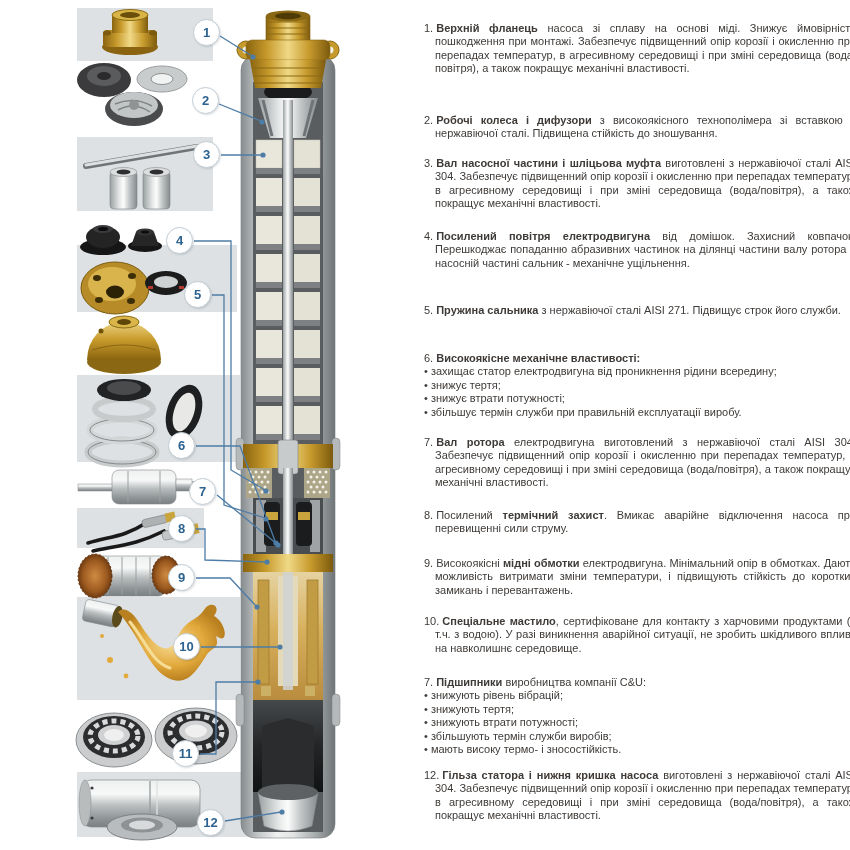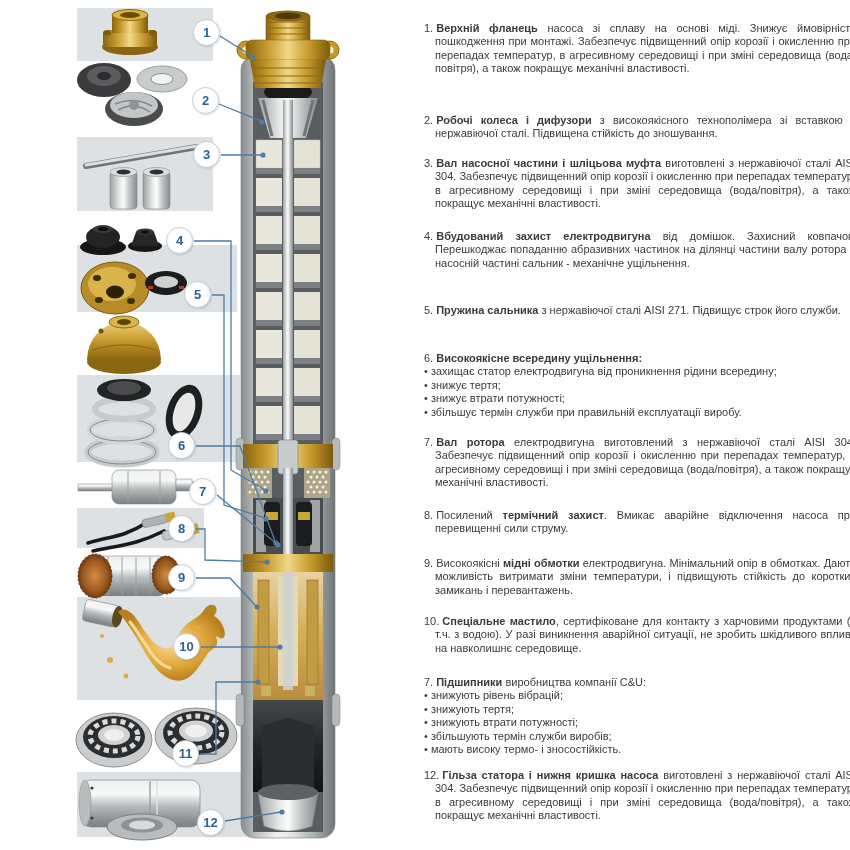--- a/index.html
+++ b/index.html
@@ -460,27 +460,27 @@
 <div class="desc d1">
   <span class="num">1.</span><span></span><b>Верхній фланець</b><span> насоса зі сплаву на основі міді. Знижує ймовірність пошкодження при монтажі. Забезпечує підвищенний опір корозії і окисленню при перепадах температур, в агресивному середовищі і при зміні середовища (вода/повітря), а також покращує механічні властивості.</span>
 </div>
 <div class="desc d2">
   <span class="num">2.</span><span></span><b>Робочі колеса і дифузори</b><span> з високоякісного технополімера зі вставкою з нержавіючої сталі. Підвищена стійкість до зношування.</span>
 </div>
 <div class="desc d3">
   <span class="num">3.</span><span></span><b>Вал насосної частини і шліцьова муфта</b><span> виготовлені з нержавіючої сталі AISI 304. Забезпечує підвищенний опір корозії і окисленню при перепадах температур, в агресивному середовищі і при зміні середовища (вода/повітря), а також покращує механічні властивості.</span>
 </div>
 <div class="desc d4">
-  <span class="num">4.</span><span></span><b>Вбудований захист електродвигуна</b><span> від домішок. Захисний ковпачок. Перешкоджає попаданню абразивних частинок на ділянці частини валу ротора в насосній частині сальник - механічне ущільнення.</span>
+  <span class="num">4.</span><span></span><b>Посилений повітря електродвигуна</b><span> від домішок. Захисний ковпачок. Перешкоджає попаданню абразивних частинок на ділянці частини валу ротора в насосній частині сальник - механічне ущільнення.</span>
 </div>
 <div class="desc d5">
   <span class="num">5.</span><span></span><b>Пружина сальника</b><span> з нержавіючої сталі AISI 271. Підвищує строк його служби.</span>
 </div>
 <div class="desc d6">
-  <div><span class="num">6.</span><b>Високоякісне всередину ущільнення:</b></div>
+  <div><span class="num">6.</span><b>Високоякісне механічне властивості:</b></div>
   <div class="bullet">• захищає статор електродвигуна від проникнення рідини всередину;</div>
   <div class="bullet">• знижує тертя;</div>
   <div class="bullet">• знижує втрати потужності;</div>
   <div class="bullet">• збільшує термін служби при правильній експлуатації виробу.</div>
 </div>
 <div class="desc d7">
   <span class="num">7.</span><span></span><b>Вал ротора</b><span> електродвигуна виготовлений з нержавіючої сталі AISI 304. Забезпечує підвищенний опір корозії і окисленню при перепадах температур, в агресивному середовищі і при зміні середовища (вода/повітря), а також покращує механічні властивості.</span>
 </div>
 <div class="desc d8">
   <span class="num">8.</span><span>Посилений </span><b>термічний захист</b><span>. Вмикає аварійне відключення насоса при перевищенні сили струму.</span>

